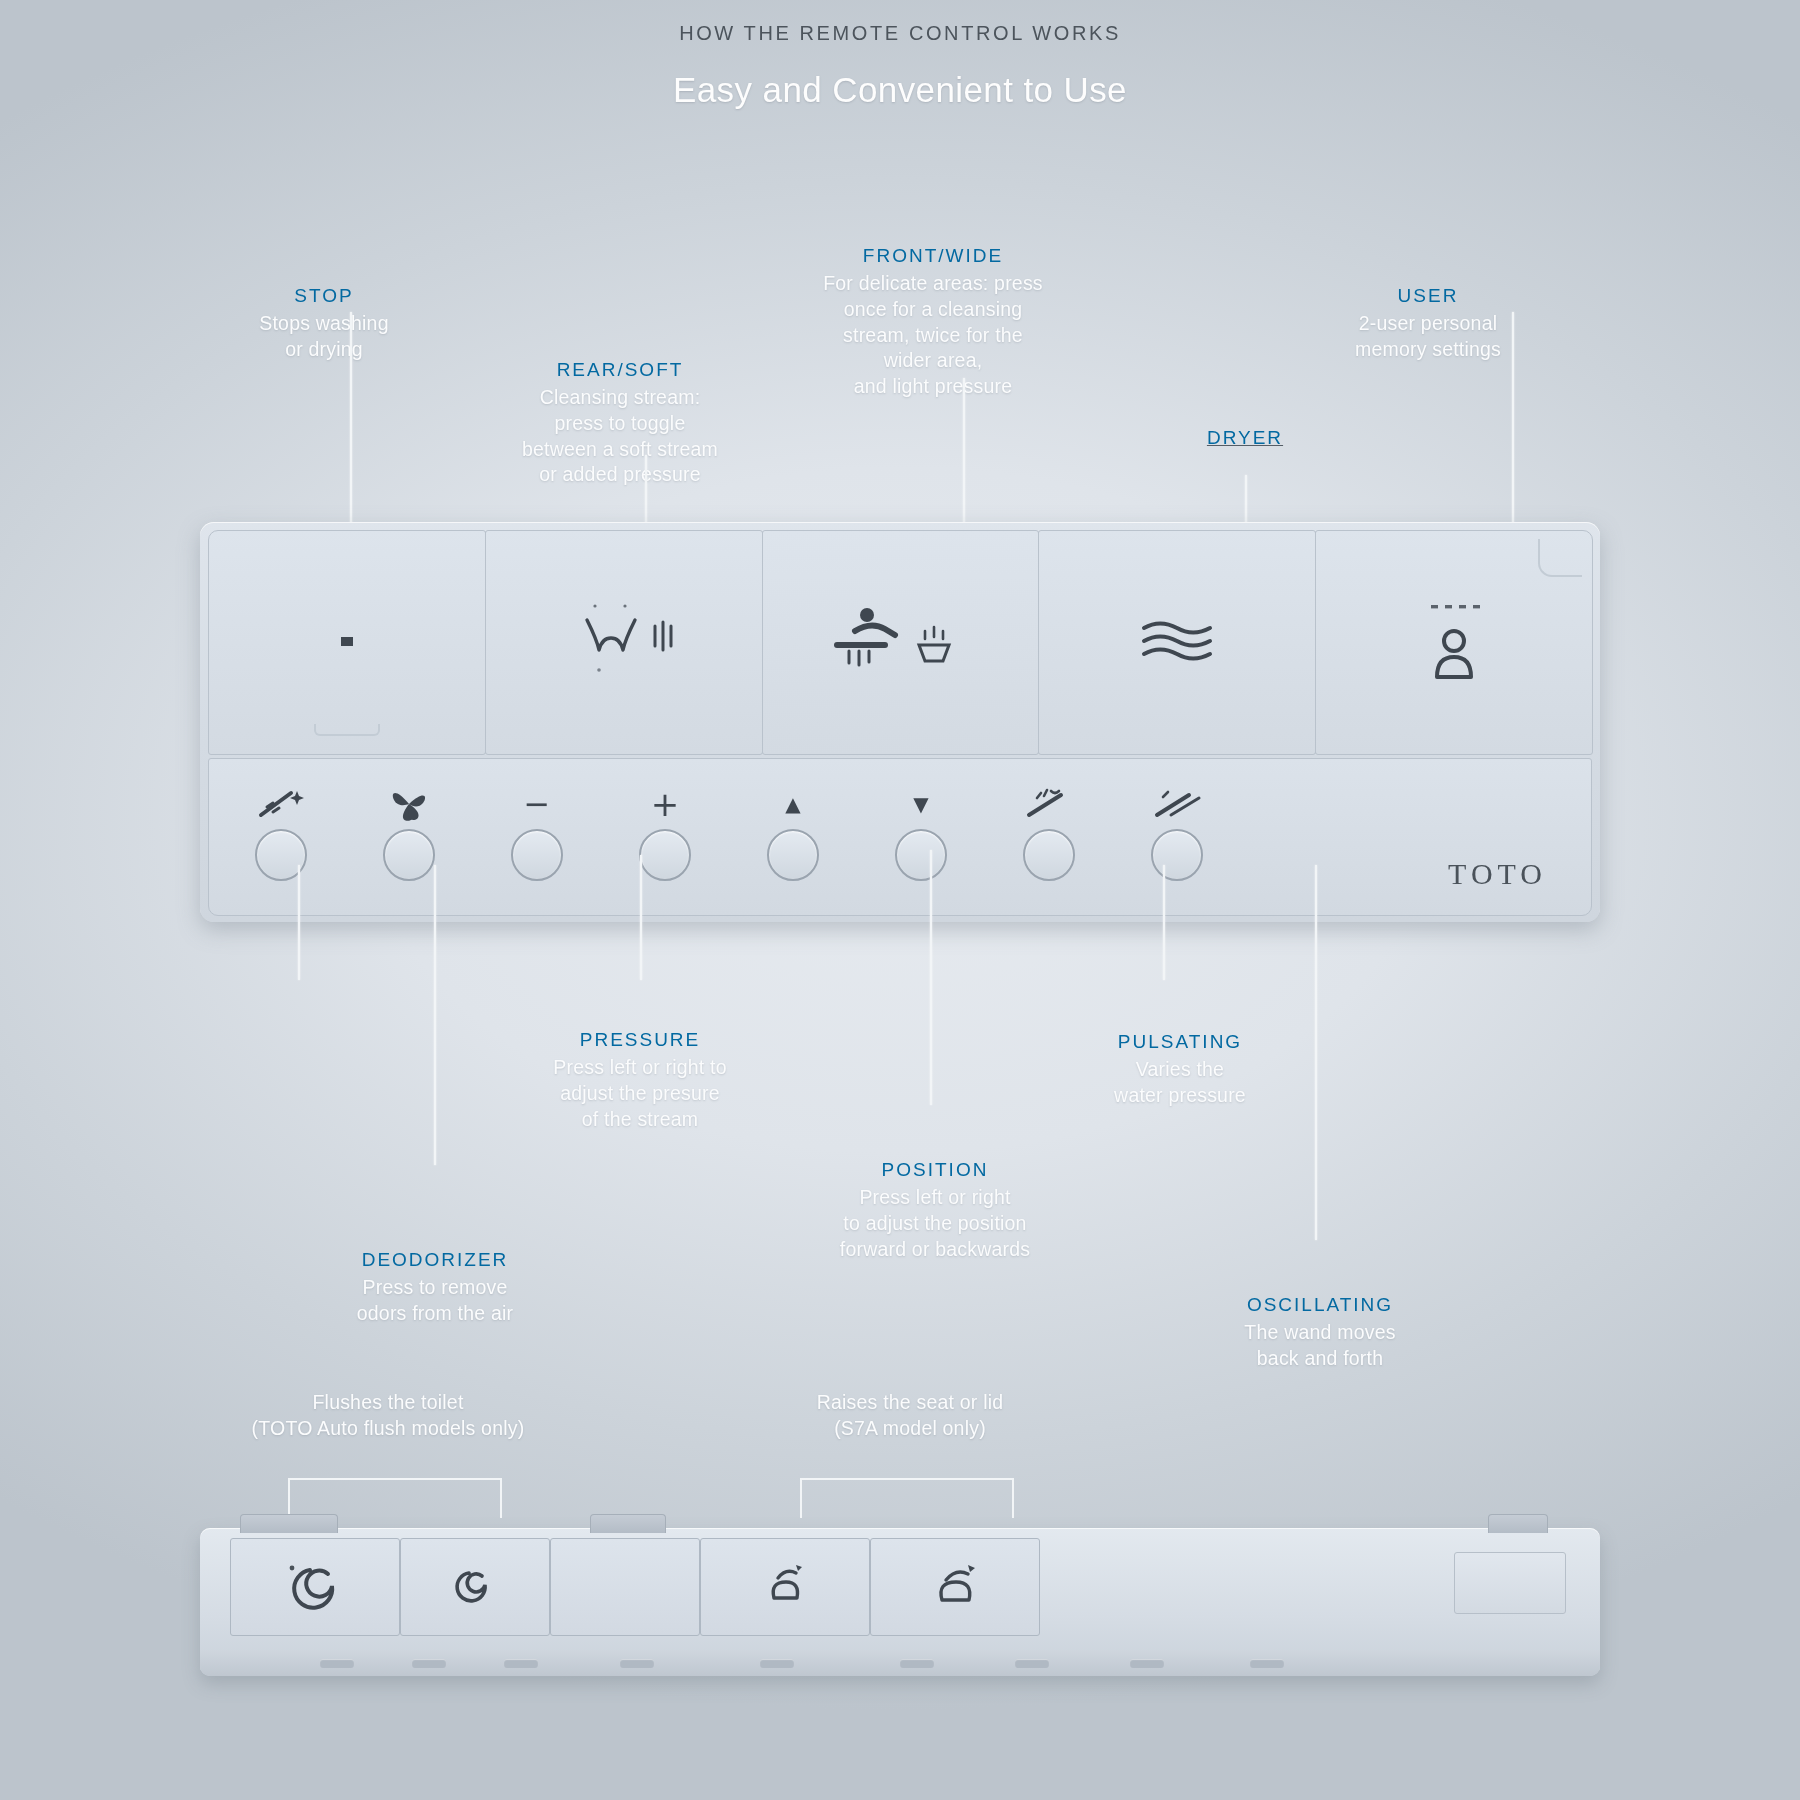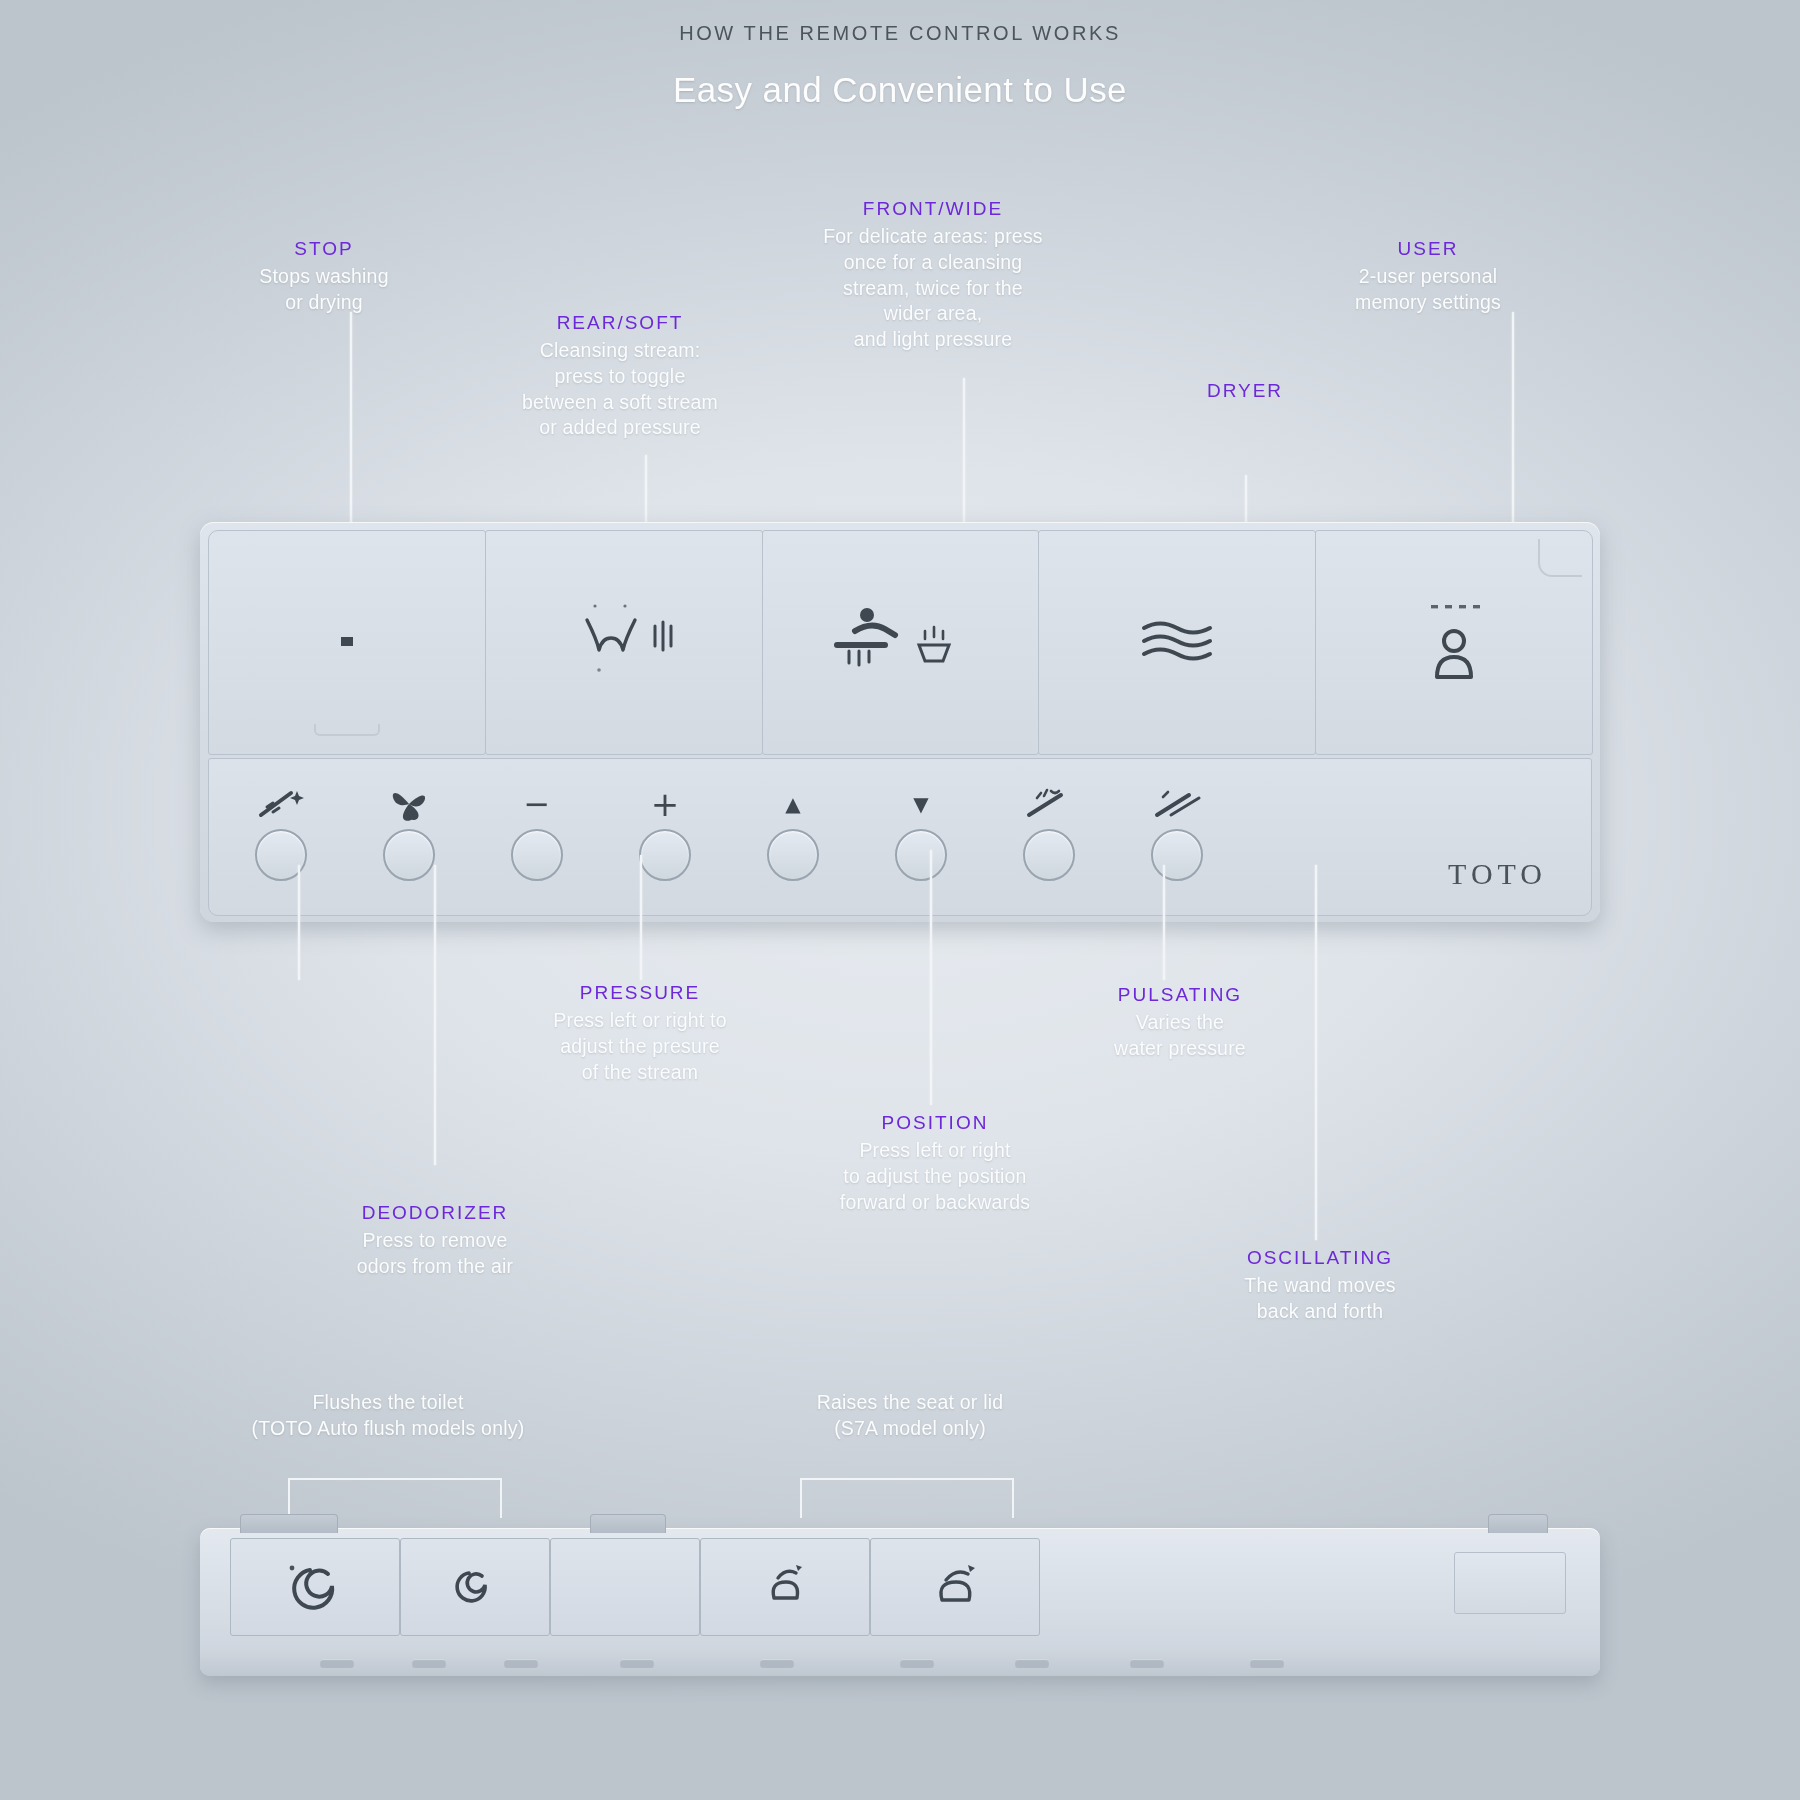--- a/index.html
+++ b/index.html
@@ -24,22 +24,22 @@
   .title2{
     position:absolute;left:0;right:0;top:70px;text-align:center;
     font-size:35px;color:#fdfdfd;font-weight:400;letter-spacing:.4px;
     font-family:"Liberation Sans", sans-serif;
     text-shadow:0 1px 2px rgba(120,130,140,.35);
   }
 
   
   .callout{position:absolute;text-align:center;line-height:1.32;}
   .callout .hd{
-    font-size:19px;letter-spacing:2.0px;color:#6d28d9;
-    font-family:"Liberation Sans", sans-serif;margin-bottom:3px;
+    font-size:19px;letter-spacing:2.0px;color:#0369a1;
+    font-family:"Liberation Sans", sans-serif;margin-bottom:3px;margin-top:47px;
   }
   .callout .bd{
     font-size:19.5px;color:#fbfcfd;letter-spacing:.2px;
     font-family:"Liberation Sans", sans-serif;
     text-shadow:0 1px 2px rgba(120,130,140,.30);
   }
 
   
   .line{position:absolute;background:#f2f5f7;width:2px;box-shadow:0 0 2px rgba(255,255,255,.8);}
   .bracket{position:absolute;border:2px solid #f2f5f7;border-bottom:none;}
@@ -153,21 +153,21 @@
   <div class="callout" style="left:768px;top:196px;width:330px;">
     <div class="hd">FRONT/WIDE</div>
     <div class="bd" style="white-space:pre-line;">For delicate areas: press
 once for a cleansing
 stream,  twice for the
 wider area,
 and light pressure</div>
   </div>
   <div class="line" style="left:963px;top:378px;height:155px;"></div>
 
-  <div class="callout" style="left:1110px;top:378px;width:270px;">
+  <div class="callout" style="left:1110px;top:378px;width:270px;text-decoration:underline;">
     <div class="hd">DRYER</div>
   </div>
   <div class="line" style="left:1245px;top:475px;height:60px;"></div>
 
   <div class="callout" style="left:1288px;top:236px;width:280px;">
     <div class="hd">USER</div>
     <div class="bd" style="white-space:pre-line;">2-user personal
 memory settings</div>
   </div>
   <div class="line" style="left:1512px;top:312px;height:220px;"></div>

